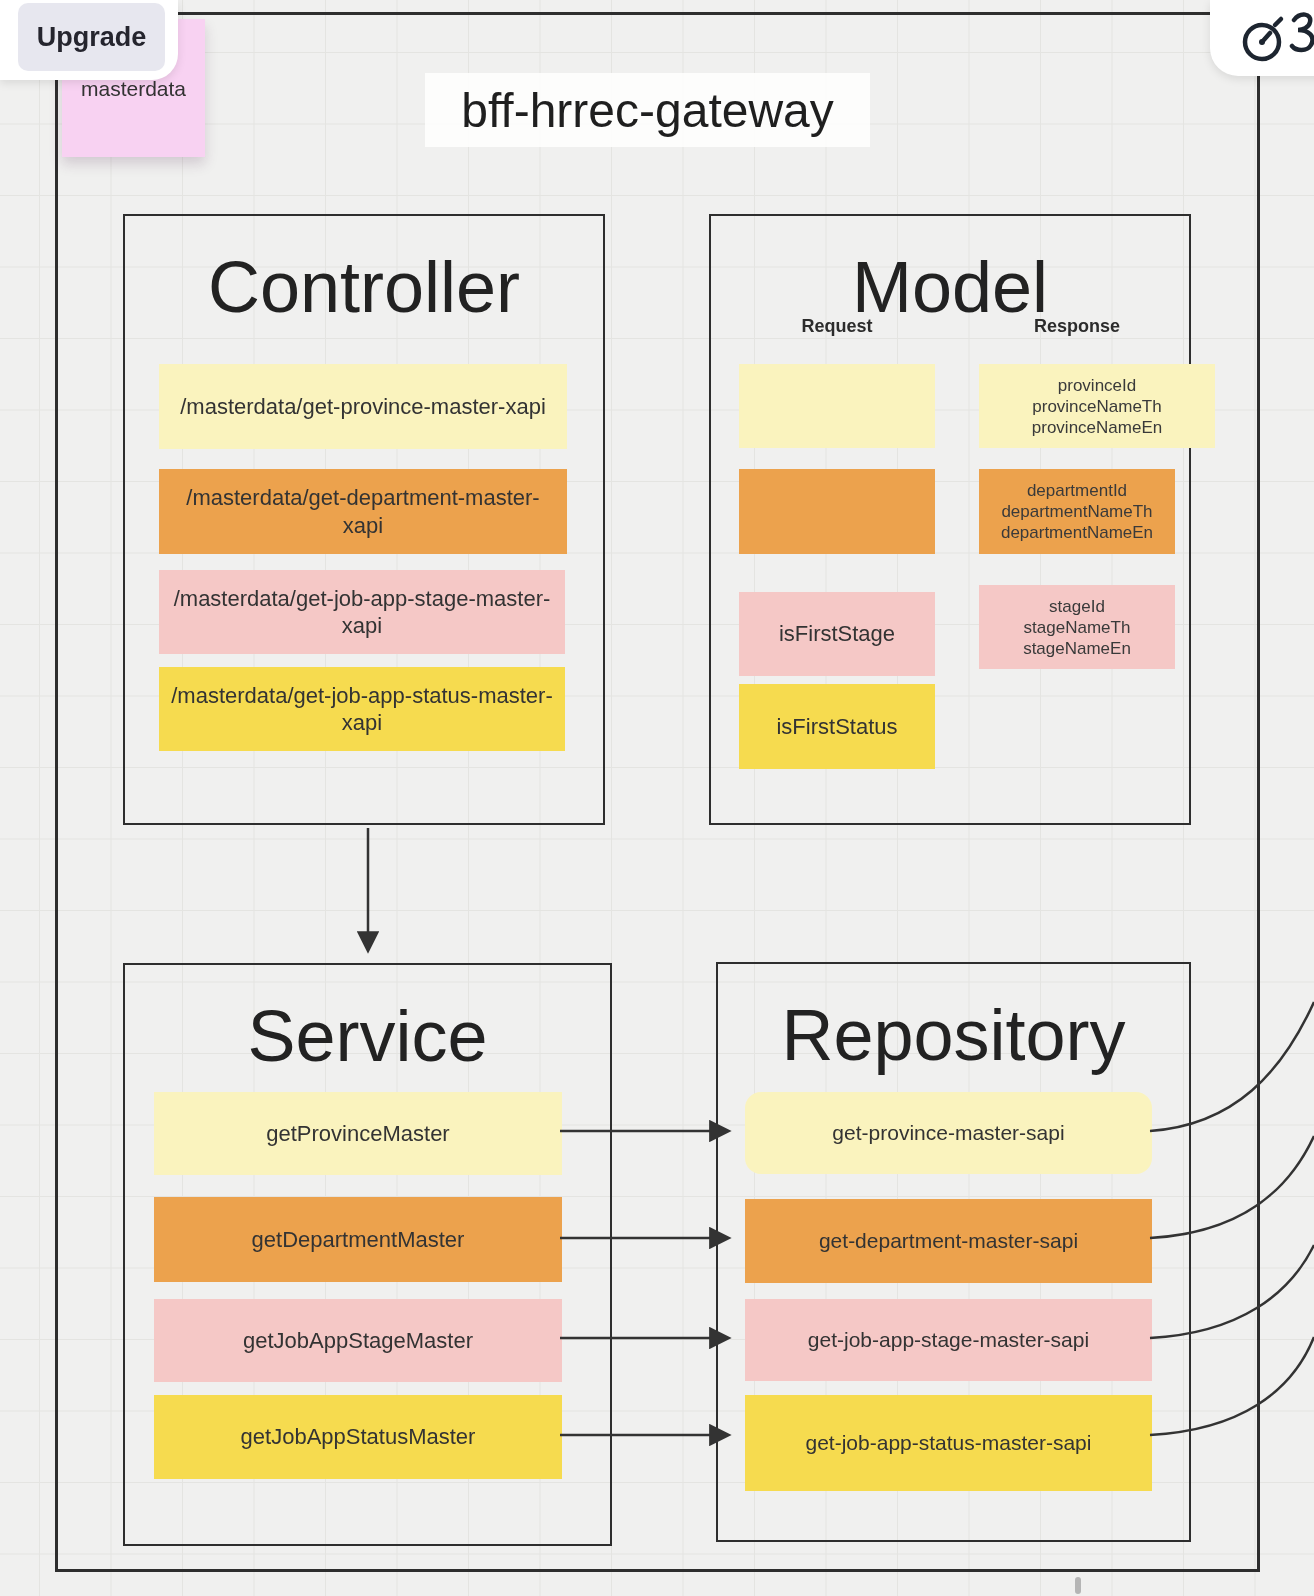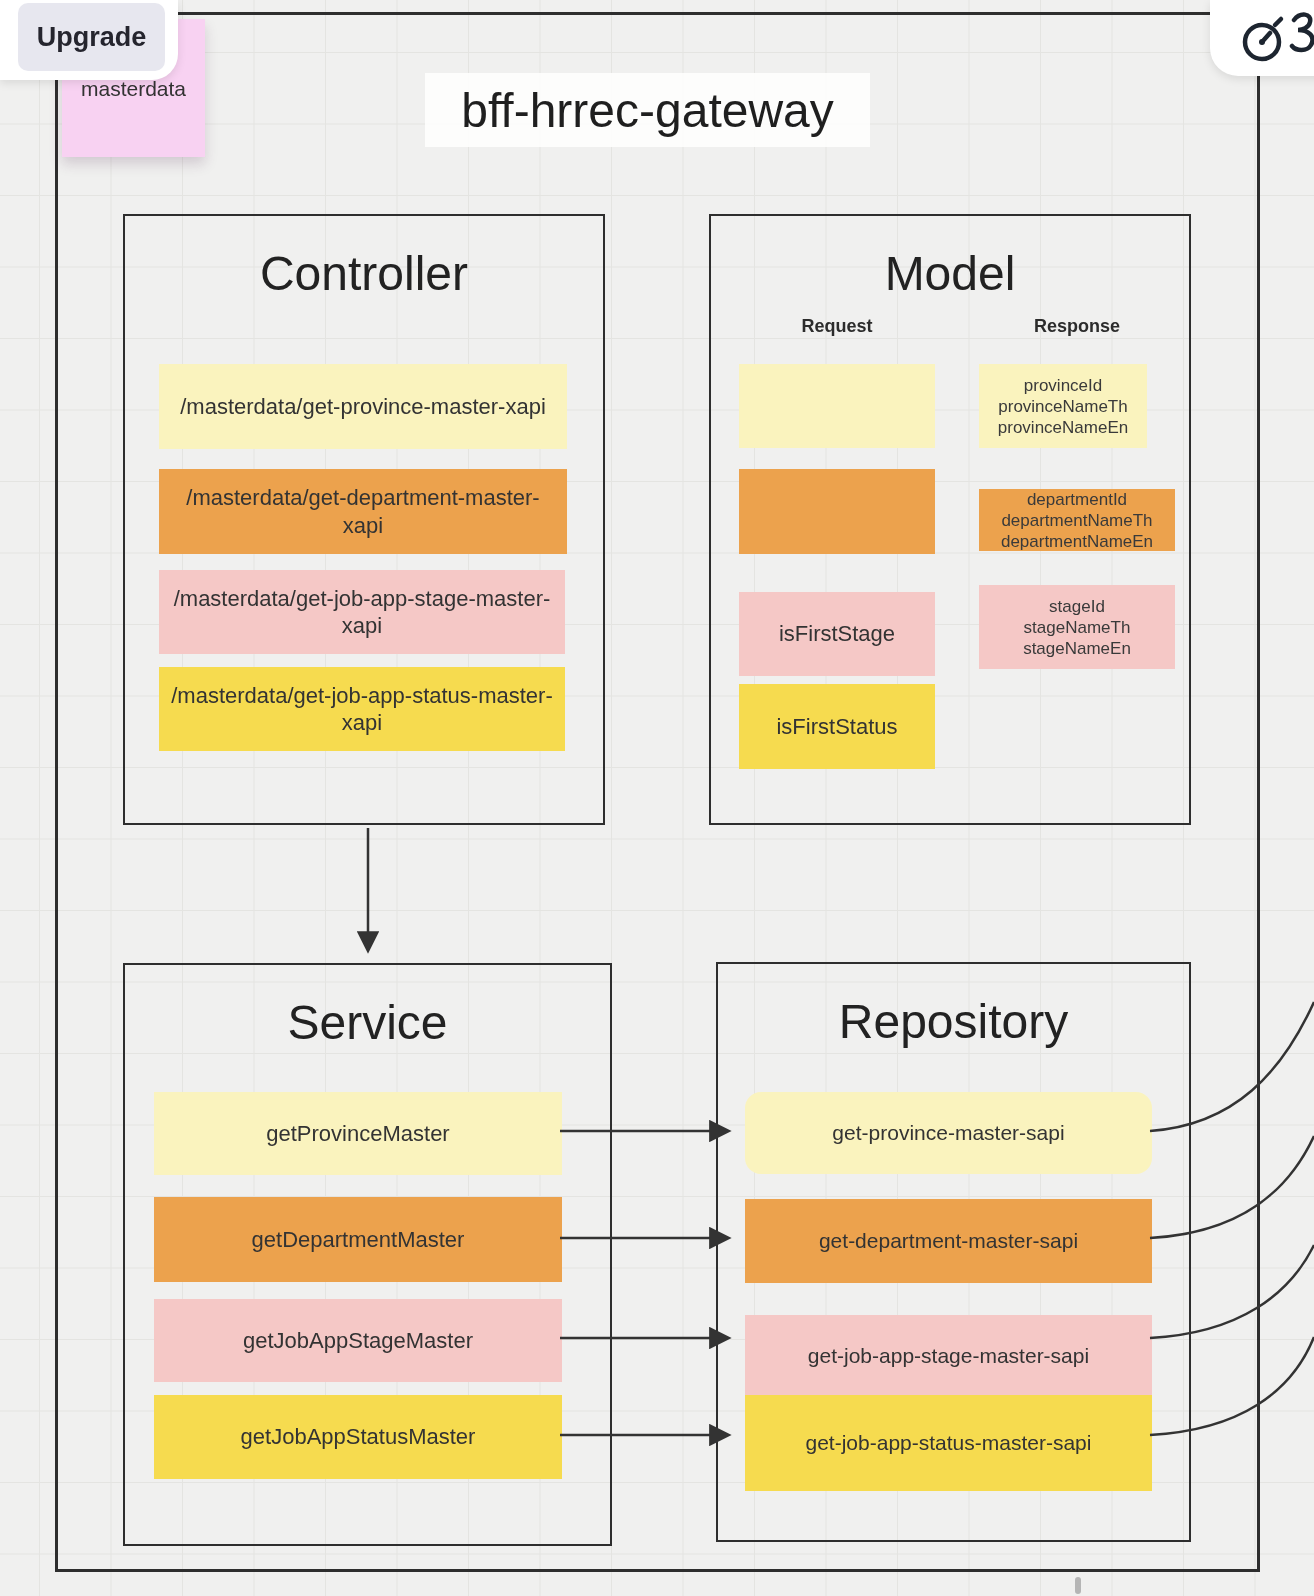--- a/index.html
+++ b/index.html
@@ -10,21 +10,21 @@
     background-image:
       linear-gradient(to right, #e4e4e1 1px, transparent 1px),
       linear-gradient(to bottom, #e4e4e1 1px, transparent 1px);
     background-size:71.5px 71.5px;
     background-position:39px 52px;
   }
   .abs{position:absolute;}
   .frame{border:3px solid #2e2e2e; background:transparent;}
   .dbox{border:2.5px solid #2e2e2e; background:transparent;}
   .box-title{position:absolute; top:30px; left:0; width:100%; text-align:center;
-    font-size:48px; font-weight:400; color:#222; letter-spacing:0;}
+    font-size:72px; font-weight:400; color:#222; letter-spacing:0;}
   .plate{background:rgba(253,253,252,0.95); display:flex; align-items:center; justify-content:center;}
   .main-title{font-size:48px; color:#1f1f1f;}
   .row{display:flex; align-items:center; justify-content:center; text-align:center;
     font-size:22px; color:#333; white-space:pre-line; line-height:1.25;}
   .row.small{font-size:17px; line-height:21px; color:#3a3a3a;}
   .col-header{position:absolute; text-align:center; font-size:18px; font-weight:700; color:#2c2c2c;}
   .note{box-shadow:0 7px 12px rgba(80,40,80,0.18); display:block;}
   .note-text{padding-top:58px; text-align:center; font-size:21px; color:#333;}
   .tl-card{background:#ffffff; border-bottom-right-radius:26px; box-shadow:0 3px 10px rgba(0,0,0,0.10);}
   .upgrade-btn{background:#e7e7ef; border:none; border-radius:10px; display:flex; align-items:center;
@@ -60,44 +60,44 @@
   <div class="abs dbox" style="left:709px; top:214px; width:478px; height:607px;">
     <div class="box-title">Model</div>
     <div class="col-header" style="left:28px; top:100px; width:196px;">Request</div>
     <div class="col-header" style="left:268px; top:100px; width:196px;">Response</div>
 
     <div class="abs row" style="left: 28px; top: 148px; width: 196px; height: 84px; background-color: rgb(250, 243, 190);"></div>
     <div class="abs row" style="left: 28px; top: 253px; width: 196px; height: 85px; background-color: rgb(236, 162, 77);"></div>
     <div class="abs row" style="left: 28px; top: 369px; width: 196px; height: 84px; background-color: rgb(245, 200, 198); margin-top: 7px;">isFirstStage</div>
     <div class="abs row" style="left: 28px; top: 468px; width: 196px; height: 85px; background-color: rgb(246, 219, 79);">isFirstStatus</div>
 
-    <div class="abs row small" style="left: 268px; top: 148px; width: 168px; height: 84px; background-color: rgb(250, 243, 190);">provinceId
+    <div class="abs row small" style="left: 268px; top: 148px; width: 236px; height: 84px; background-color: rgb(250, 243, 190);">provinceId
 provinceNameTh
 provinceNameEn</div>
-    <div class="abs row small" style="left: 268px; top: 253px; width: 196px; height: 62px; background-color: rgb(236, 162, 77); margin-top: 20px;">departmentId
+    <div class="abs row small" style="left: 268px; top: 253px; width: 196px; height: 85px; background-color: rgb(236, 162, 77);">departmentId
 departmentNameTh
 departmentNameEn</div>
     <div class="abs row small" style="left: 268px; top: 369px; width: 196px; height: 84px; background-color: rgb(245, 200, 198);">stageId
 stageNameTh
 stageNameEn</div>
   </div>
 
   <div class="abs dbox" style="left:123px; top:963px; width:485px; height:579px;">
     <div class="box-title">Service</div>
     <div class="abs row" style="left: 29px; top: 127px; width: 408px; height: 83px; background-color: rgb(250, 243, 190);">getProvinceMaster</div>
     <div class="abs row" style="left: 29px; top: 232px; width: 408px; height: 85px; background-color: rgb(236, 162, 77);">getDepartmentMaster</div>
     <div class="abs row" style="left: 29px; top: 334px; width: 408px; height: 83px; background-color: rgb(245, 200, 198);">getJobAppStageMaster</div>
     <div class="abs row" style="left: 29px; top: 430px; width: 408px; height: 84px; background-color: rgb(246, 219, 79);">getJobAppStatusMaster</div>
   </div>
 
   <div class="abs dbox" style="left:716px; top:962px; width:471px; height:576px;">
     <div class="box-title">Repository</div>
     <div class="abs row" style="left: 27px; top: 128px; width: 407px; height: 82px; font-size: 21px; background-color: rgb(250, 243, 190); border-radius: 16px;">get-province-master-sapi</div>
     <div class="abs row" style="left: 27px; top: 235px; width: 407px; height: 84px; font-size: 21px; background-color: rgb(236, 162, 77);">get-department-master-sapi</div>
-    <div class="abs row" style="left: 27px; top: 335px; width: 407px; height: 82px; font-size: 21px; background-color: rgb(245, 200, 198); margin-top: 16px;">get-job-app-stage-master-sapi</div>
+    <div class="abs row" style="left: 27px; top: 335px; width: 407px; height: 82px; font-size: 21px; background-color: rgb(245, 200, 198);">get-job-app-stage-master-sapi</div>
     <div class="abs row" style="left: 27px; top: 431px; width: 407px; height: 96px; font-size: 21px; background-color: rgb(246, 219, 79);">get-job-app-status-master-sapi</div>
   </div>
 
   <svg class="overlay" width="1314" height="1596" viewBox="0 0 1314 1596">
     <defs>
       <marker id="arrow" viewBox="0 0 10 10" refX="7.5" refY="5" markerWidth="9" markerHeight="9" orient="auto-start-reverse">
         <path d="M0,0 L10,5 L0,10 z" fill="#333"></path>
       </marker>
     </defs>
     <path class="conn" d="M368,828 L368,948" marker-end="url(#arrow)"></path>

